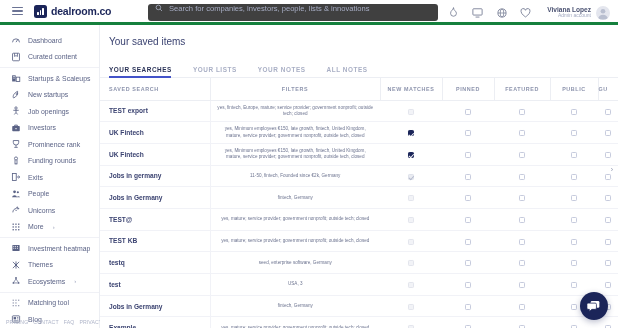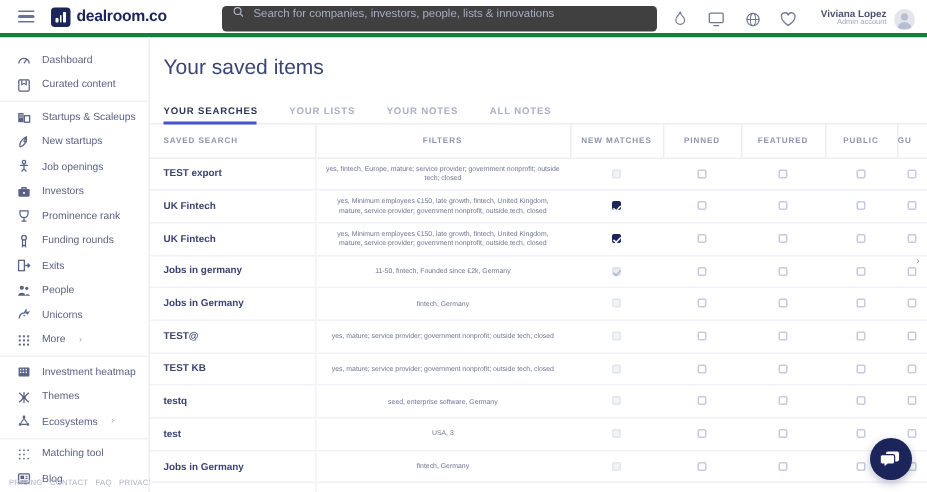--- a/index.html
+++ b/index.html
@@ -83,21 +83,21 @@
 
   .footlinks {
     position: absolute; bottom: 3px; left: 0; width: 100px;
     display: flex; gap: 5px; padding-left: 6px;
     font-size: 5.2px; color: #aeb4c8; letter-spacing: .1px;
   }
   .footlinks span { cursor: pointer; }
 
   
   .main { position: absolute; top: 25px; left: 100px; width: 518px; height: 303px; background:#fff; }
-  .page-title { font-size: 14px; color: #3b4371; padding: 11px 16px 0 9px; }
+  .page-title { font-size: 10px; color: #3b4371; padding: 11px 16px 0 9px; }
 
   .tabs {
     display: flex; gap: 0; padding-left: 9px; margin-top: 13px;
     border-bottom: 1px solid #eceef3; height: 18px; align-items: flex-end;
   }
   .tab {
     font-size: 6.4px; letter-spacing: .55px; font-weight: bold;
     color: #a9afc5; padding: 0 10px 4px 0; margin-right: 11px; cursor: pointer;
     position: relative; text-transform: uppercase;
   }

